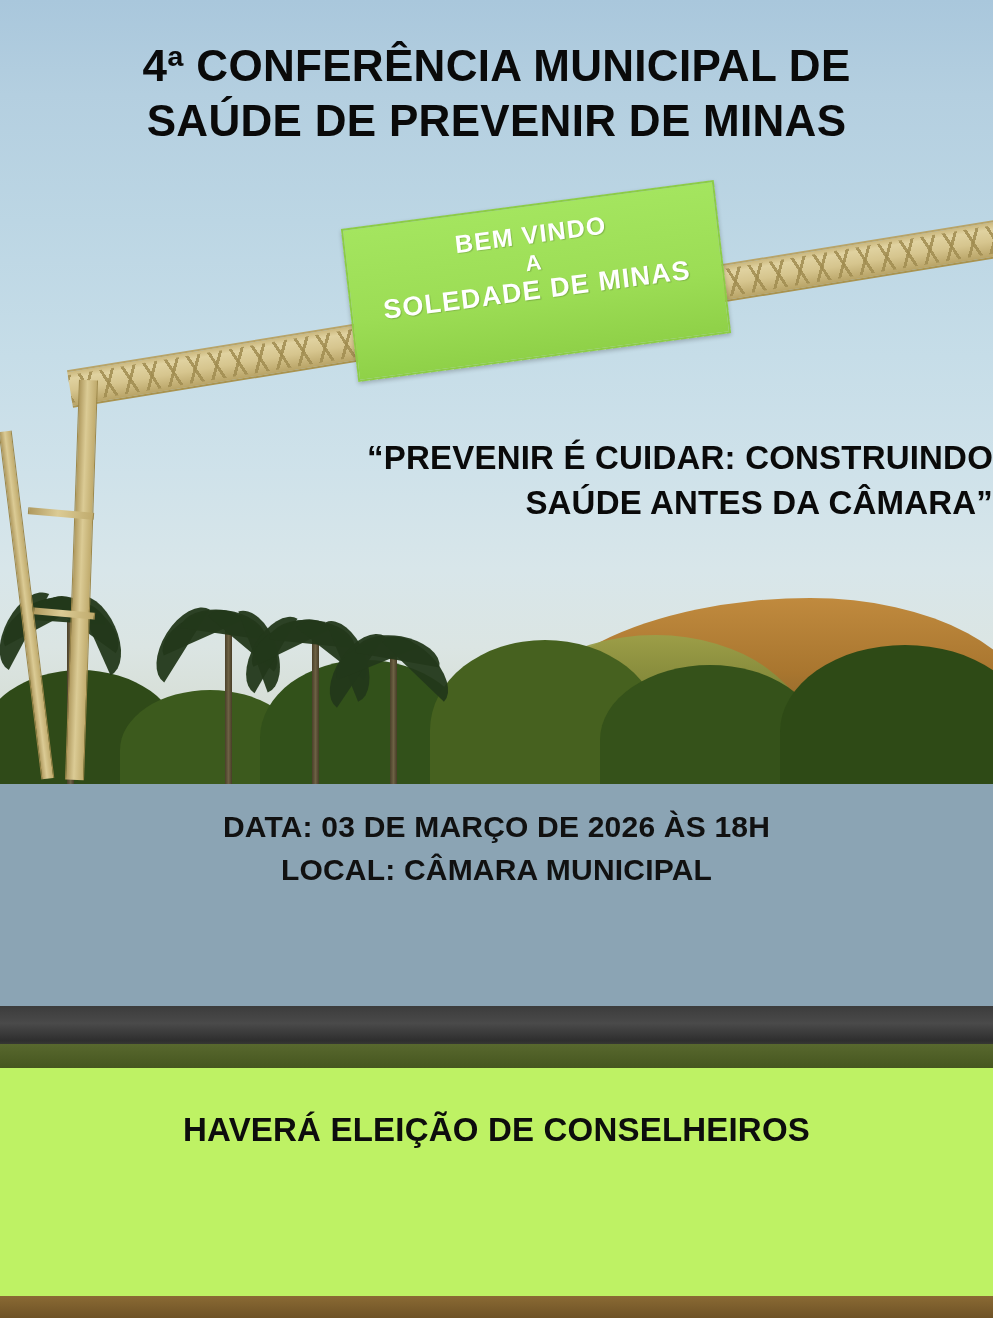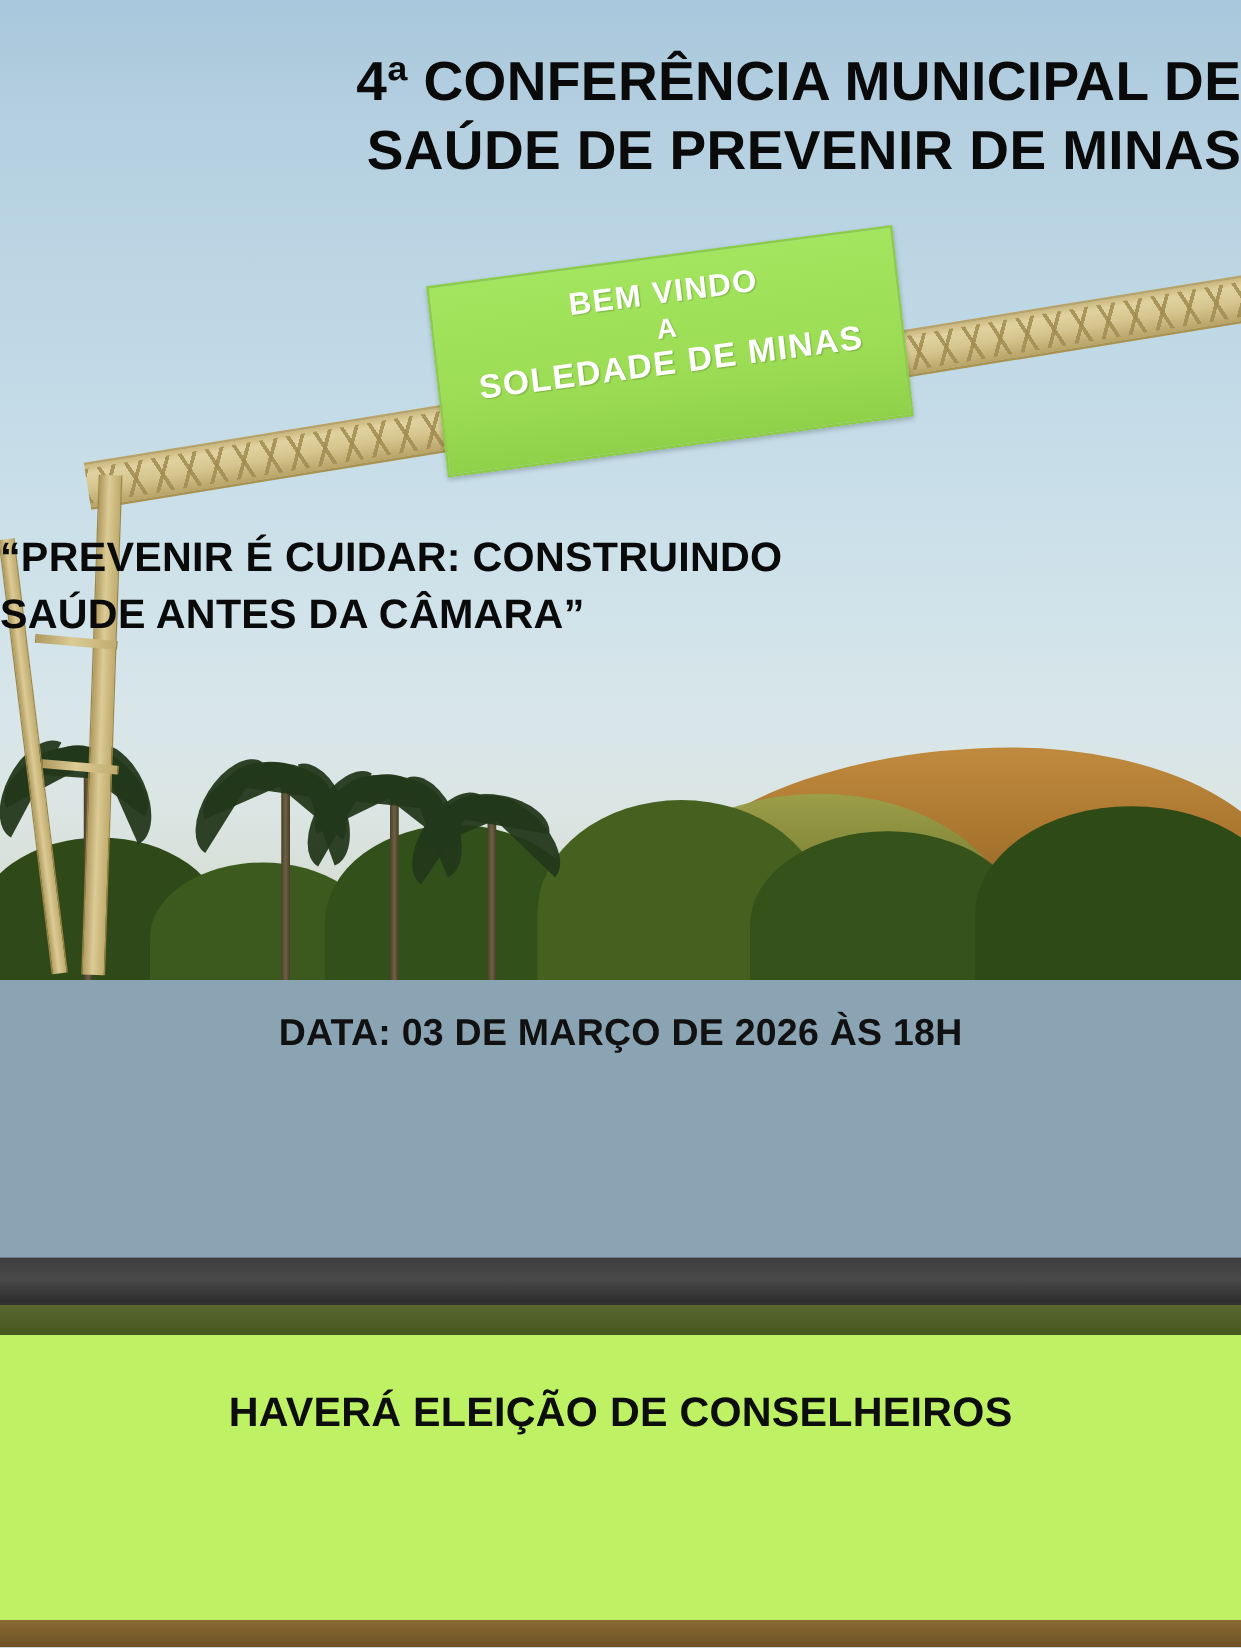--- a/index.html
+++ b/index.html
@@ -262,33 +262,33 @@
     height: 22px;
     background: linear-gradient(to bottom, #8a6a34, #6e5226);
   }
 
   
   .title {
     position: absolute;
     left: 0;
     top: 38px;
     width: 993px;
-    text-align: right;
+    text-align: center;
     color: #0a0a0a;
     font-size: 44px;
     font-weight: bold;
     line-height: 1.26;
     letter-spacing: .3px;
   }
   .theme {
     position: absolute;
     left: 0;
-    top: 424px;
-    width: 993px;
-    text-align: left;
+    top: 436px;
+    width: 993px;
+    text-align: right;
     color: #0a0a0a;
     font-size: 33px;
     font-weight: bold;
     line-height: 1.35;
     letter-spacing: .2px;
   }
 </style>
 </head>
 <body>
 
@@ -366,20 +366,21 @@
   </div>
 
   <div class="theme">
     <div>“PREVENIR É CUIDAR: CONSTRUINDO</div>
     <div>SAÚDE ANTES DA CÂMARA”</div>
   </div>
 
   <div class="info-panel">
     <div class="info-inner">
       <div class="info-line">DATA: 03 DE MARÇO DE 2026 ÀS 18H</div>
+      <div class="info-line">LOCAL: CÂMARA MUNICIPAL</div>
       <div class="info-spacer"></div>
     </div>
   </div>
 
   <div class="road"></div>
   <div class="road-grass"></div>
 
   <div class="notice-panel">
     <div class="notice-inner">
       <div class="notice-line">HAVERÁ ELEIÇÃO DE CONSELHEIROS</div>

